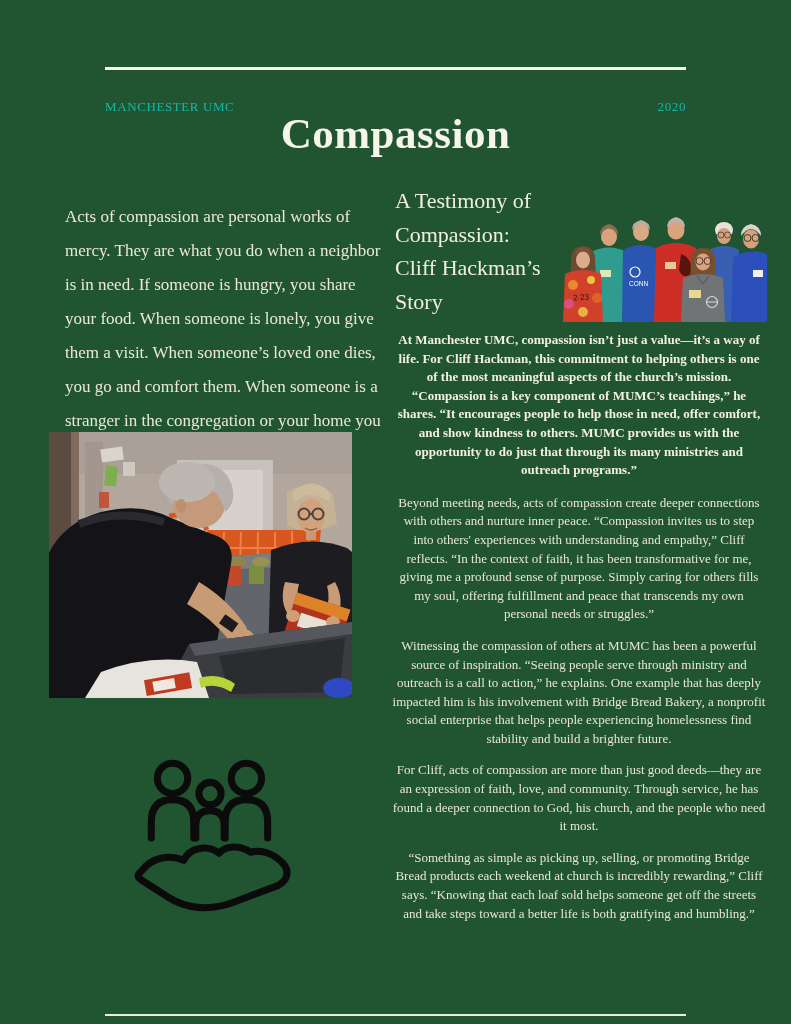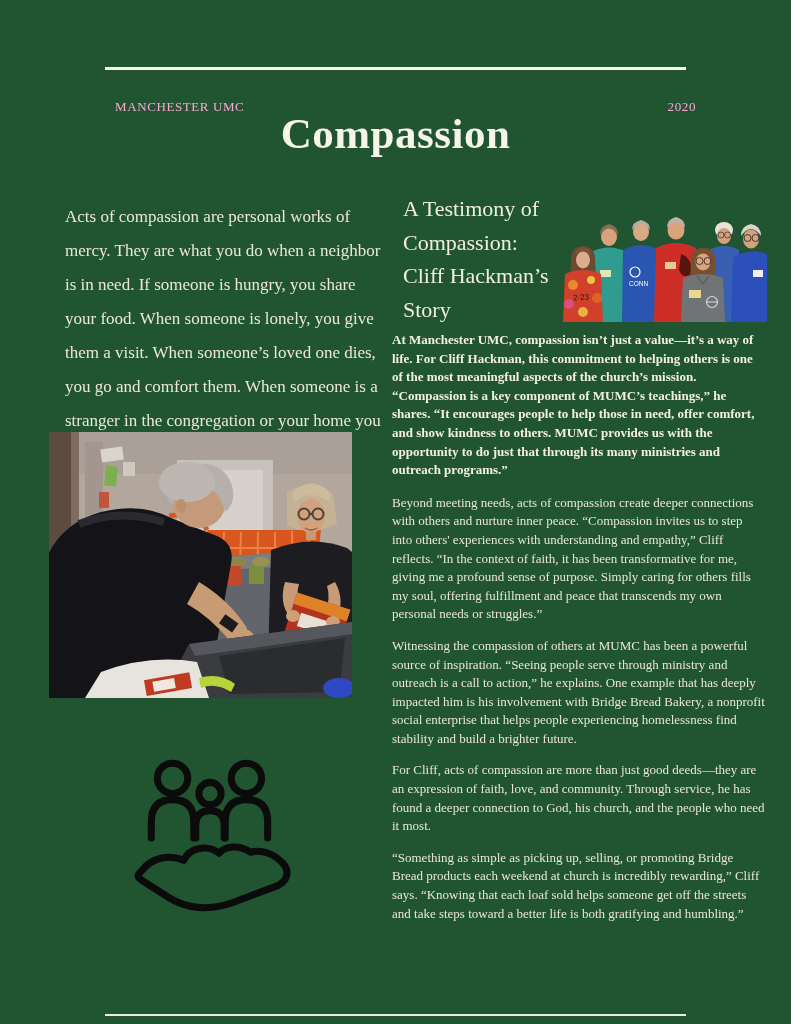--- a/index.html
+++ b/index.html
@@ -7,55 +7,55 @@
     position:relative;
     width:791px;height:1024px;
     background:#215531;
     overflow:hidden;
     font-family:"Liberation Serif", serif;
   }
   .rule{position:absolute;background:#f7f4ea;}
   .rule.top{left:105px;top:67px;width:581px;height:3px;}
   .rule.bottom{left:105px;top:1014px;width:581px;height:2px;opacity:.95;}
   .masthead{
-    position:absolute;left:115px;top:99px;width:581px;
+    position:absolute;left:105px;top:99px;width:581px;
     display:flex;justify-content:space-between;
-    font-size:13px;letter-spacing:.6px;color:#f9a8d4;
+    font-size:13px;letter-spacing:.6px;color:#14b8a6;
   }
   .title{
     position:absolute;left:0;top:110px;width:791px;margin:0;
     text-align:center;font-size:43px;font-weight:bold;
     color:#f7f4ea;letter-spacing:.5px;line-height:1.1;
   }
   .intro{
     position:absolute;left:49px;top:184px;width:326px;margin:16px;
     font-size:17px;line-height:34px;color:#ece7d9;
   }
   .photo-left{
     position:absolute;left:49px;top:432px;width:303px;height:266px;
   }
   .photo-left svg{display:block;width:100%;height:100%;}
   .care-icon{
     position:absolute;left:125px;top:748px;width:172px;height:172px;
   }
   .care-icon svg{display:block;width:100%;height:100%;}
   .article-heading{
-    position:absolute;left:395px;top:184px;width:180px;margin:8px;
+    position:absolute;left:395px;top:184px;width:180px;margin:0;
     font-size:22px;font-weight:normal;line-height:33.5px;
     color:#f2eee2;white-space:pre-line;
   }
   .photo-group{
     position:absolute;left:553px;top:210px;width:214px;height:112px;
   }
   .photo-group svg{display:block;width:100%;height:100%;}
   .article-body{
     position:absolute;left:392px;top:331px;width:382px;
     font-size:13px;line-height:18.6px;color:#e9e5d8;
   }
-  .article-body p{margin:0 8px 13px 0;}
+  .article-body p{margin:0 8px 13px 0;text-align:center;}
   .article-body p.lead{font-weight:bold;color:#f3efe3;margin-bottom:14px;}
 </style>
 </head>
 <body>
 
 <div class="page">
 
   <div class="rule top"></div>
 
   <div class="masthead">

